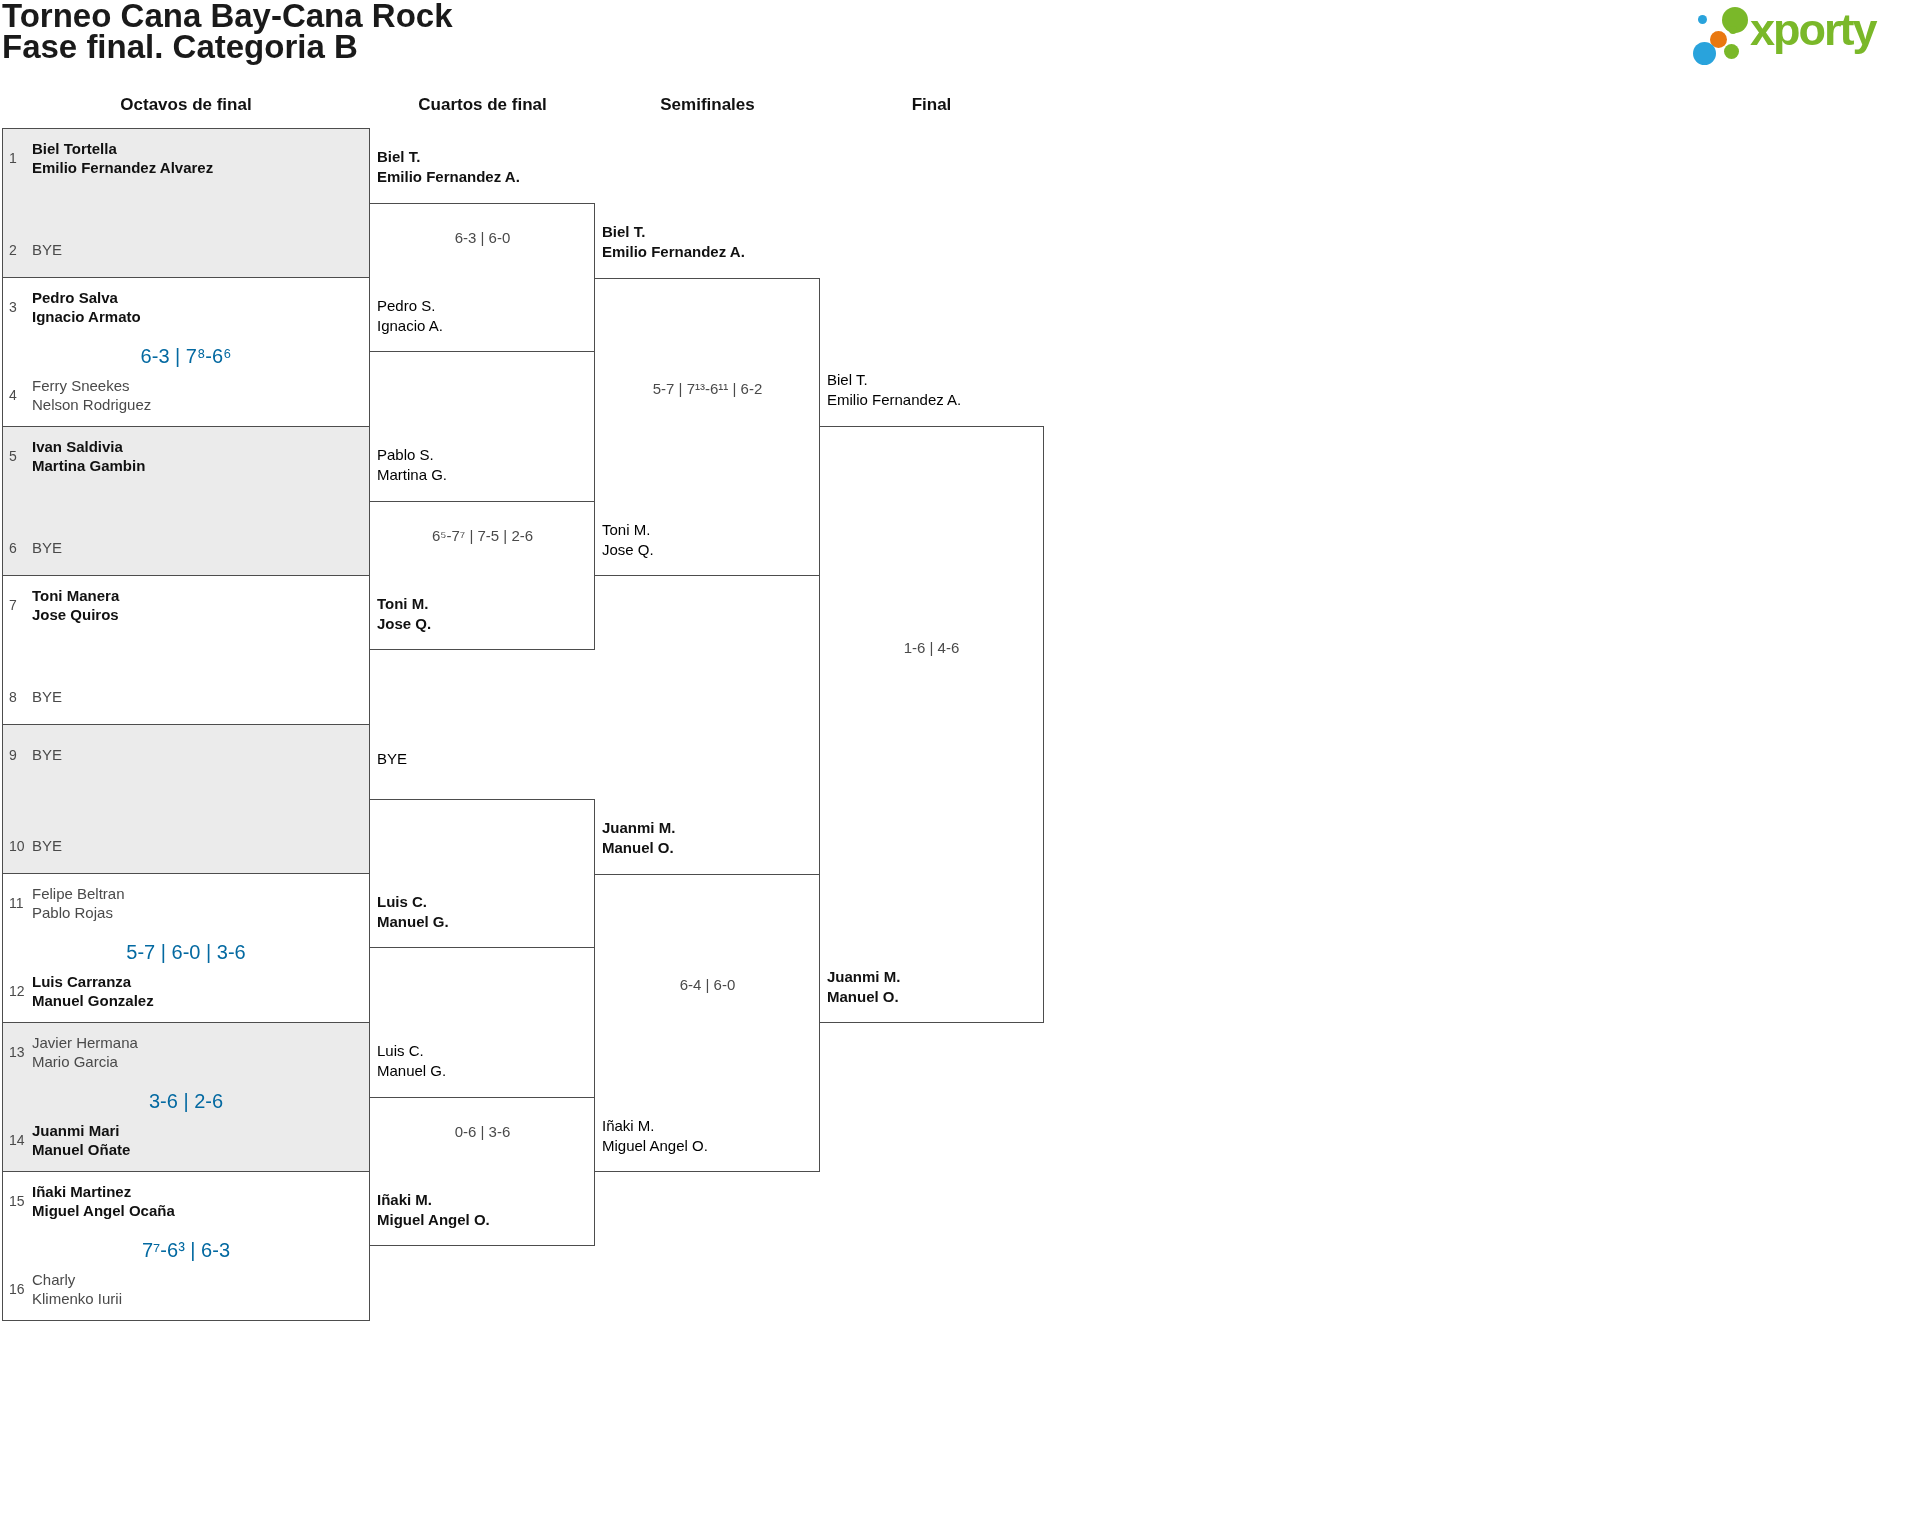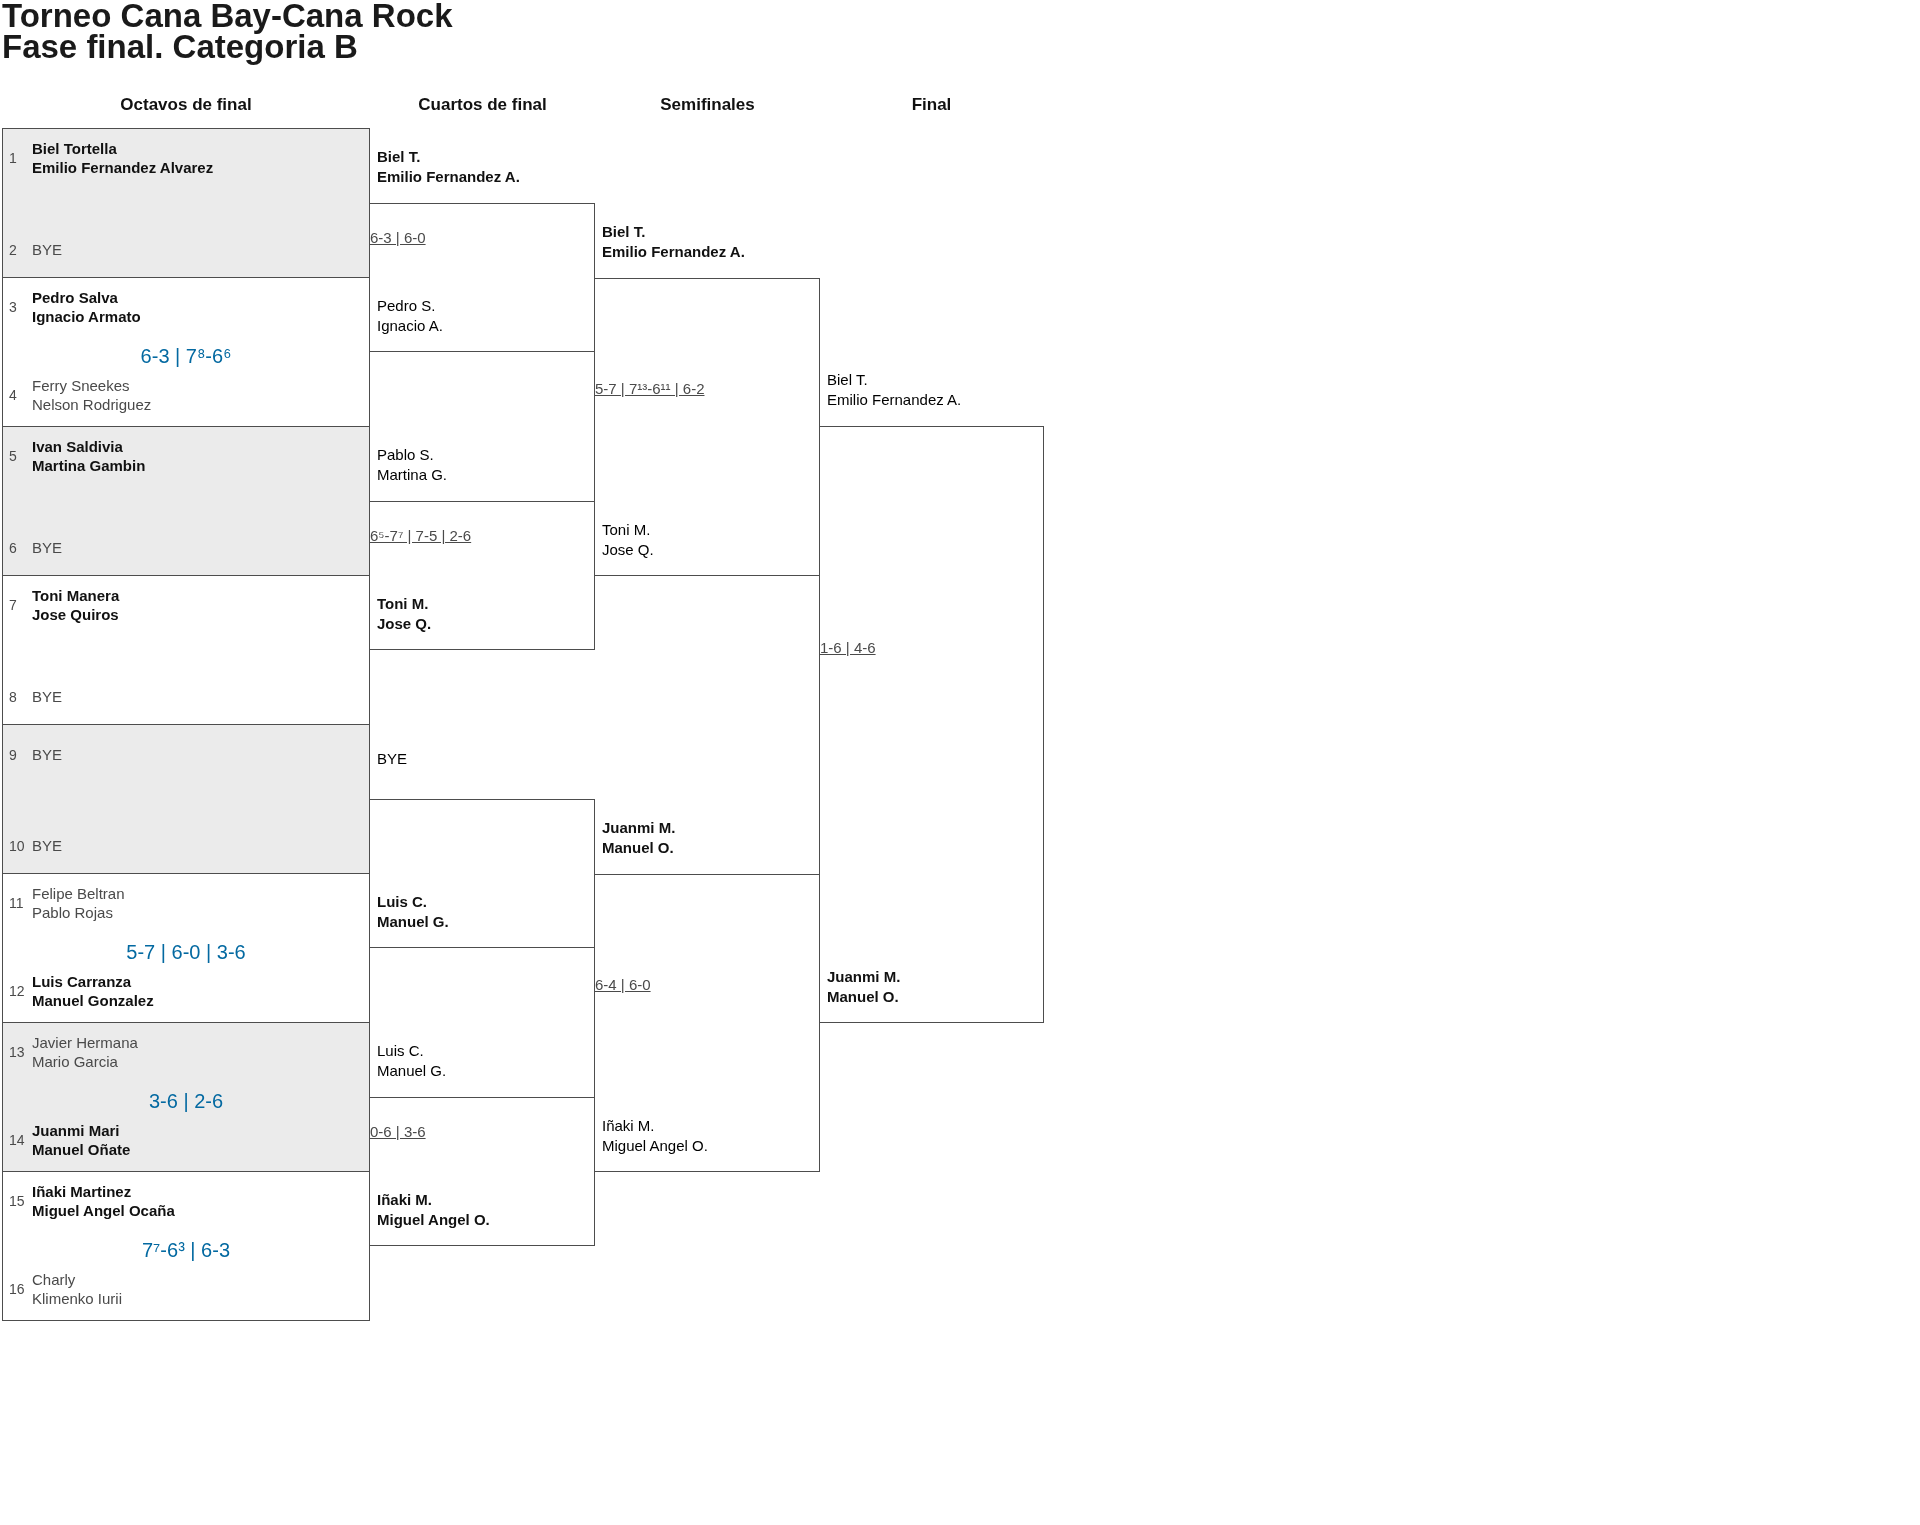--- a/index.html
+++ b/index.html
@@ -26,38 +26,47 @@
   .oscore { position:absolute; left:0; width:100%; top:67px; text-align:center; font-size:20px; color:#0369a1; }
 
   
   .mbox { position:absolute; border:1px solid #4d4d4d; box-sizing:border-box; background:transparent; }
 
   
   .rlabel { position:absolute; font-size:15px; line-height:20px; color:#000000; }
   .rlabel span { display:block; }
   .rlabel.strong { font-weight:700; color:#111; }
 
-  .rscore { position:absolute; font-size:15px; color:#4a4a4a;text-decoration:underline; }
+  .rscore { position:absolute; text-align:center; font-size:15px; color:#4a4a4a; }
 
   
   .logo { position:absolute; left:1690px; top:5px; width:230px; height:62px; }
   .dot { position:absolute; border-radius:50%; }
   .logo-text { position:absolute; left:60px; top:-7px; font-size:45px; line-height:64px;
                font-weight:700; letter-spacing:-2px; color:#7ab829; }
 </style>
 </head>
 <body>
 
 <div class="page">
 
   <div class="title">
     <div>Torneo Cana Bay-Cana Rock</div>
     <div>Fase final. Categoria B</div>
   </div>
 
+  <div class="logo">
+    <span class="dot" style="left:8px;top:10px;width:9px;height:9px;background:#29a3dc"></span>
+    <span class="dot" style="left:32px;top:2px;width:26px;height:26px;background:#7ab829"></span>
+    <span class="dot" style="left:20px;top:26px;width:17px;height:17px;background:#e97810"></span>
+    <span class="dot" style="left:39px;top:21px;width:8px;height:8px;background:#7ab829"></span>
+    <span class="dot" style="left:3px;top:37px;width:23px;height:23px;background:#29a3dc"></span>
+    <span class="dot" style="left:34px;top:39px;width:15px;height:15px;background:#7ab829"></span>
+    <span class="logo-text">xporty</span>
+  </div>
 
   <div class="colhead" style="left:2px;width:368px">Octavos de final</div>
   <div class="colhead" style="left:370px;width:225px">Cuartos de final</div>
   <div class="colhead" style="left:595px;width:225px">Semifinales</div>
   <div class="colhead" style="left:820px;width:223px">Final</div>
 
   <div class="obox gray" style="top:128px">
     <div class="slot slot-top">
       <span class="num">1</span>
       <span class="names strong">

